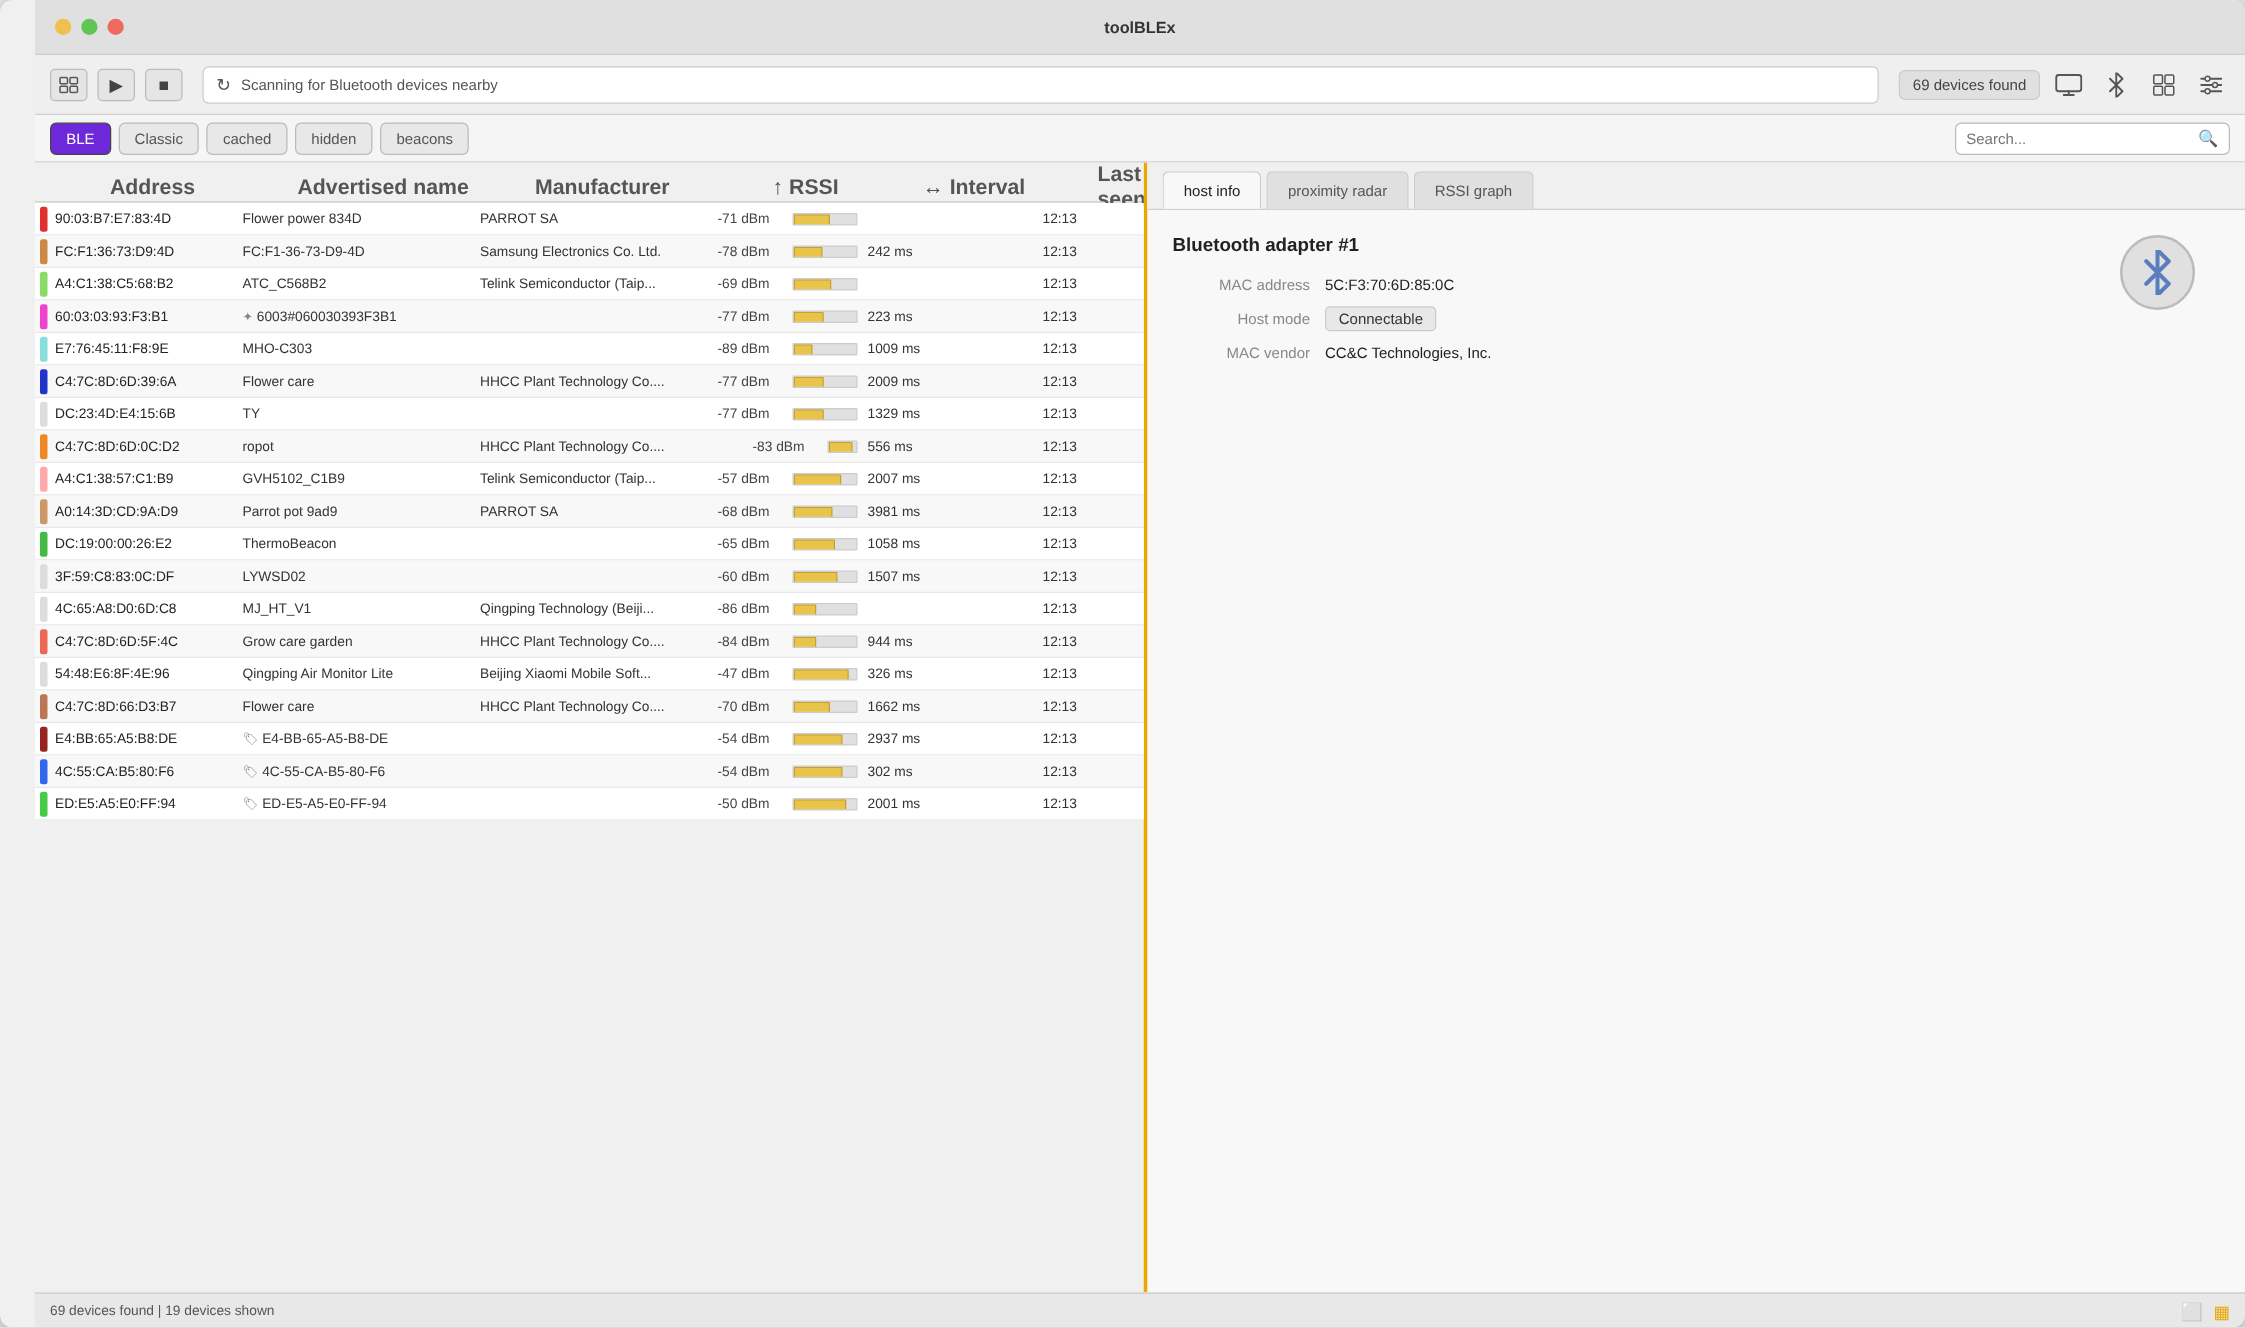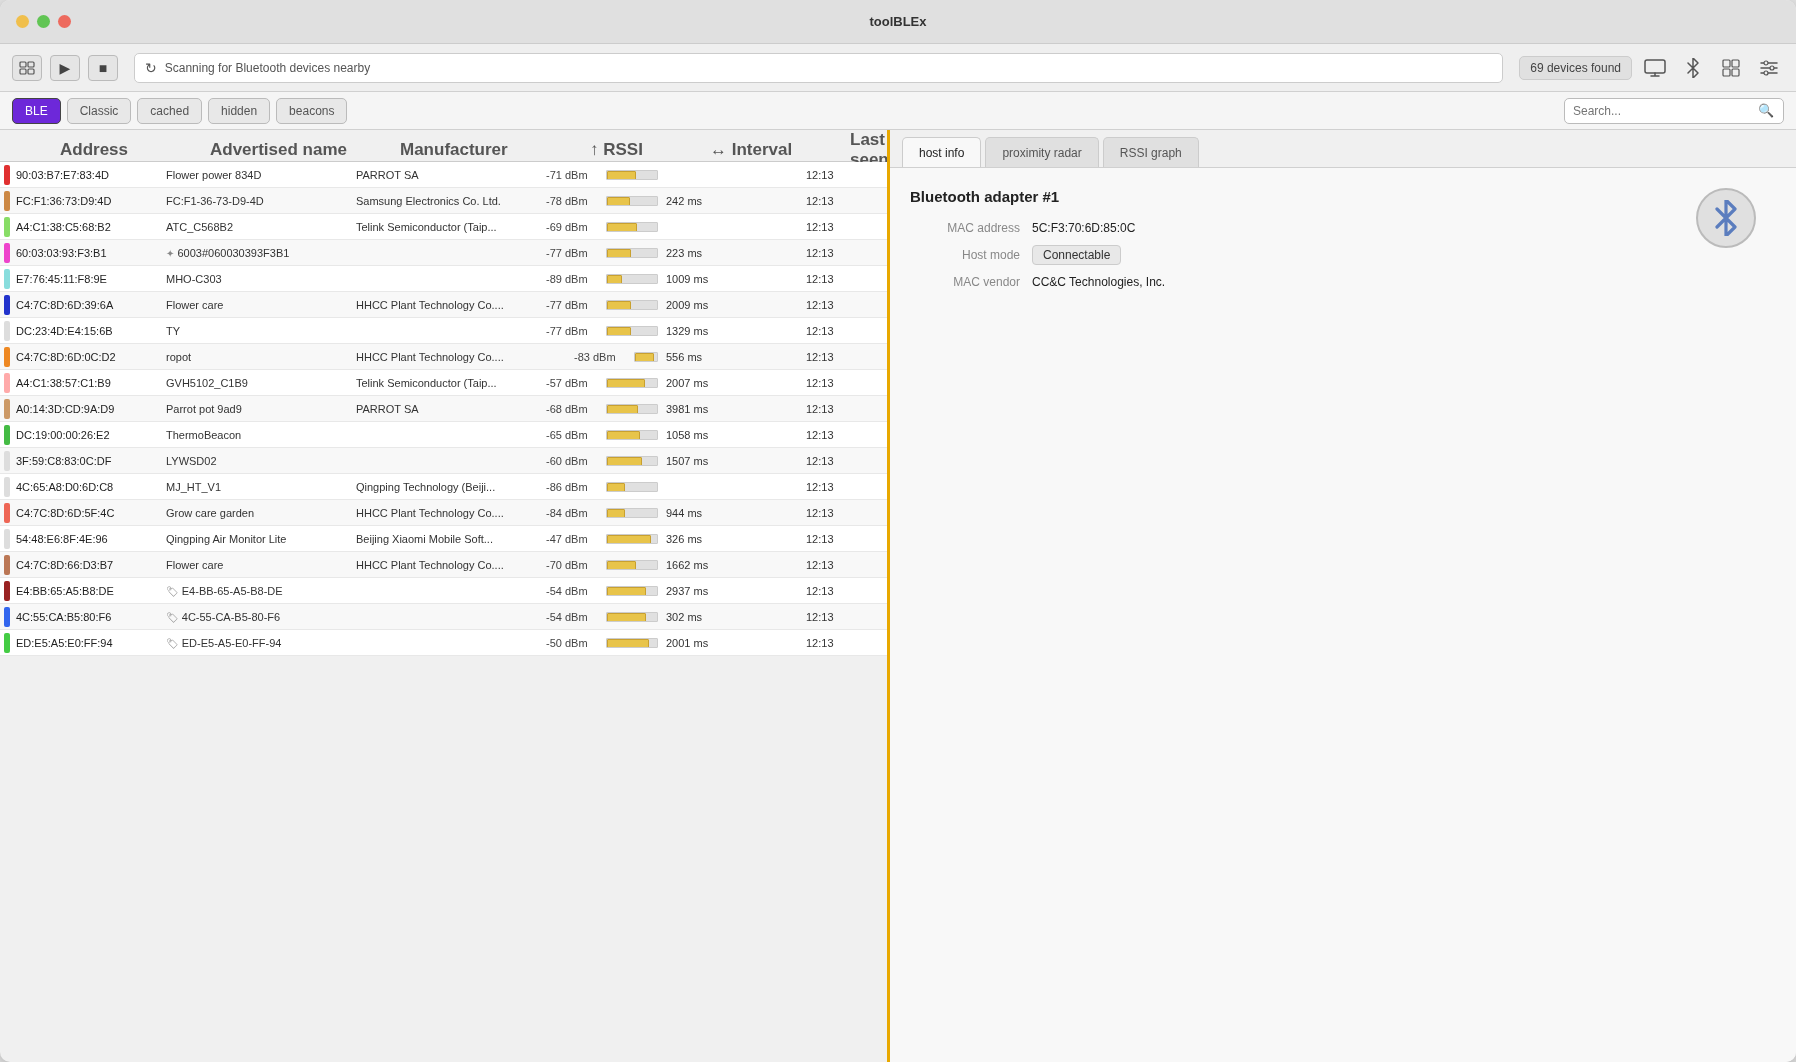--- a/index.html
+++ b/index.html
@@ -13,20 +13,21 @@
     }
     .window {
       width: 1796px;
       height: 1062px;
       background: #f0f0f0;
       border-radius: 10px;
       overflow: hidden;
       display: flex;
       flex-direction: column;
       box-shadow: 0 4px 20px rgba(0,0,0,0.3);
+      padding-left: 28px;
     }
     .titlebar {
       background: #e0e0e0;
       height: 44px;
       display: flex;
       align-items: center;
       justify-content: center;
       position: relative;
       border-bottom: 1px solid #ccc;
       flex-shrink: 0;
@@ -760,13 +761,20 @@
           <div class="mode-badge">Connectable</div>
         </div>
         <div class="info-row">
           <div class="info-label">MAC vendor</div>
           <div class="info-value">CC&amp;C Technologies, Inc.</div>
         </div>
       </div>
     </div>
   </div>
 
+  <div class="status-bar">
+    <span>69 devices found  |  19 devices shown</span>
+    <div class="status-bar-right">
+      <span style="font-size:14px;">⬜</span>
+      <span style="font-size:14px; color:#e8a800;">▦</span>
+    </div>
+  </div>
 </div>
 
 </body></html>

